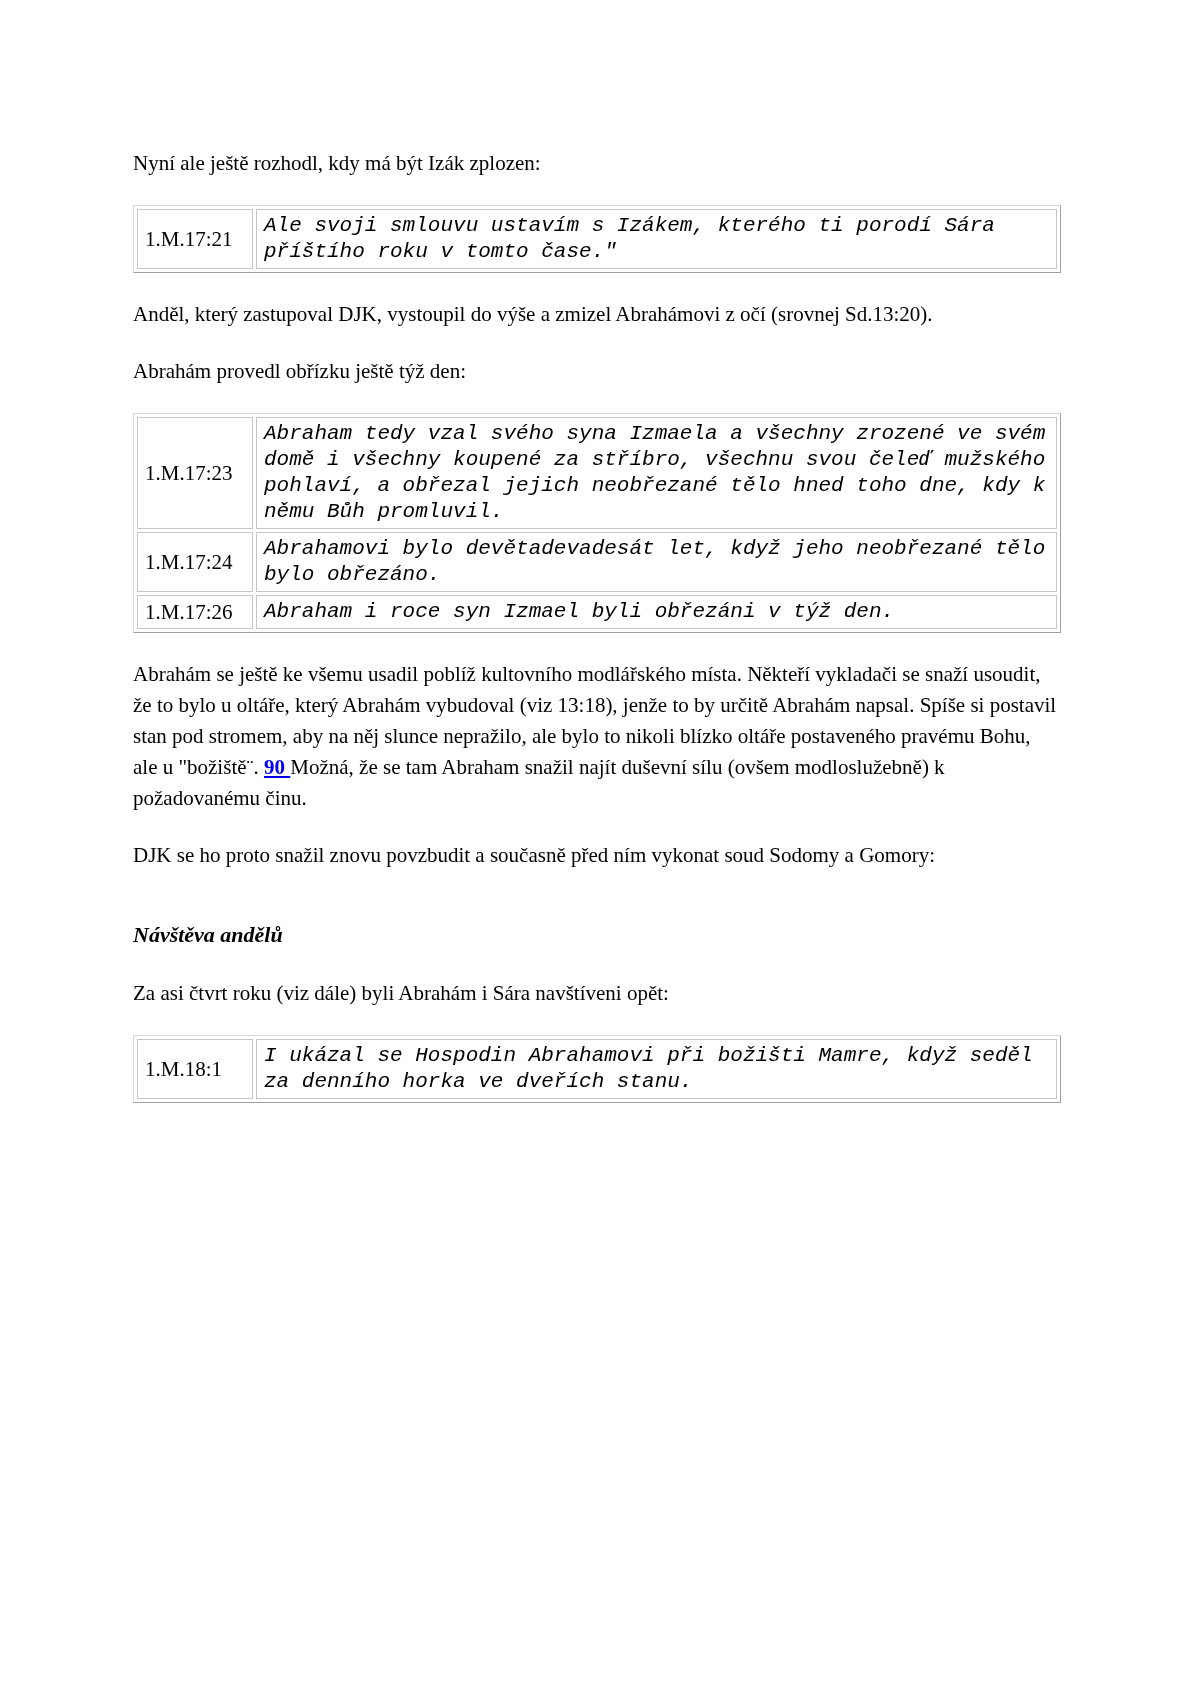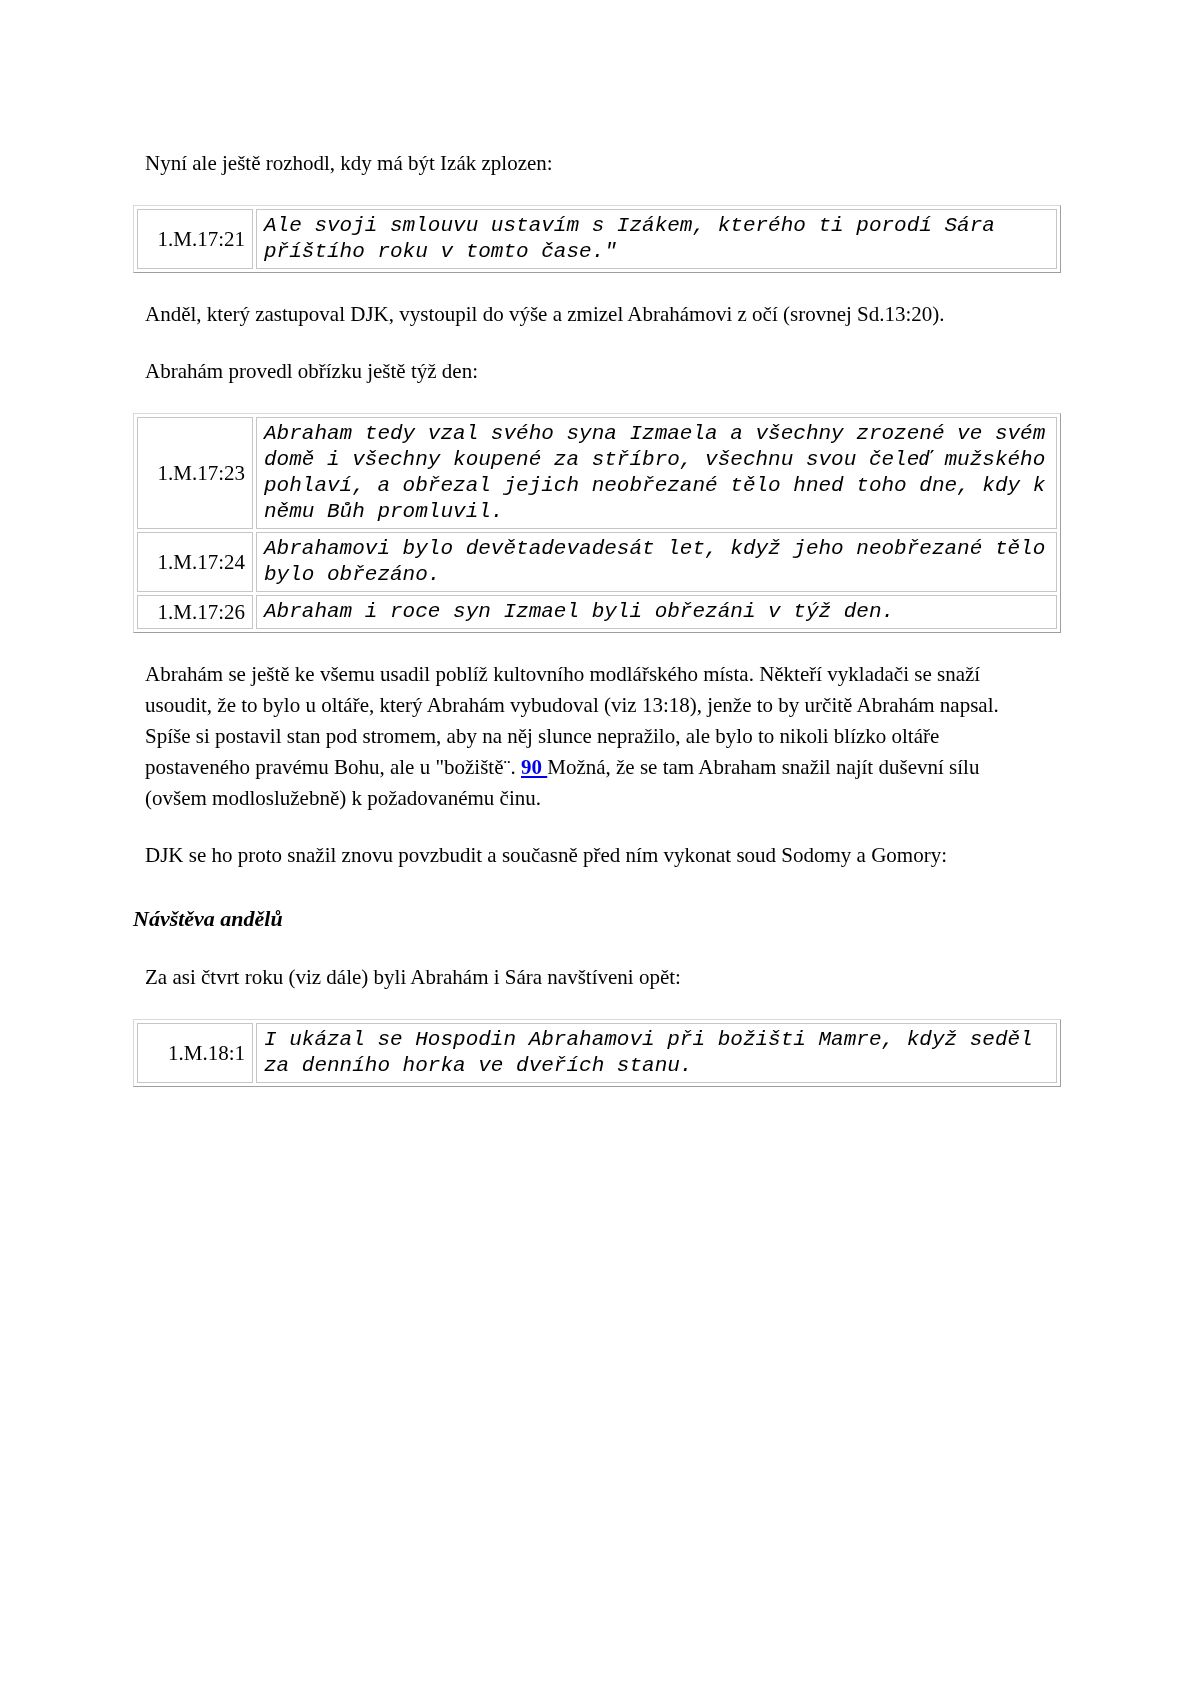--- a/index.html
+++ b/index.html
@@ -11,26 +11,26 @@
     position: relative;
     width: 1190px;
     min-height: 1683px;
     box-sizing: border-box;
     padding: 122px 132px 60px 133px;
     background: #ffffff;
     color: #000000;
     font-family: "Liberation Serif", "DejaVu Serif", serif;
   }
   p.body-text {
-    margin: 26px 12px;
+    margin: 26px 0;
     font-size: 21px;
     line-height: 31px;
   }
   p.section-heading {
-    margin: 32px 0 28px 0;
+    margin: 48px 0 28px 0;
     font-size: 22px;
     line-height: 31px;
     font-weight: bold;
     font-style: italic;
   }
   a.footnote-link {
     color: #0000ee;
     font-weight: bold;
     text-decoration: underline;
     cursor: pointer;
@@ -50,21 +50,20 @@
     padding: 3px 7px;
     font-size: 21px;
     line-height: 26px;
     vertical-align: middle;
     background: #ffffff;
   }
   td.verse-ref {
     width: 100px;
     font-style: normal;
     white-space: nowrap;
-    text-align: right;
   }
   td.verse-text {
     font-style: italic;
     font-family: Liberation Mono, monospace;
   }
 </style>
 </head>
 <body>
 
 <div class="page">

